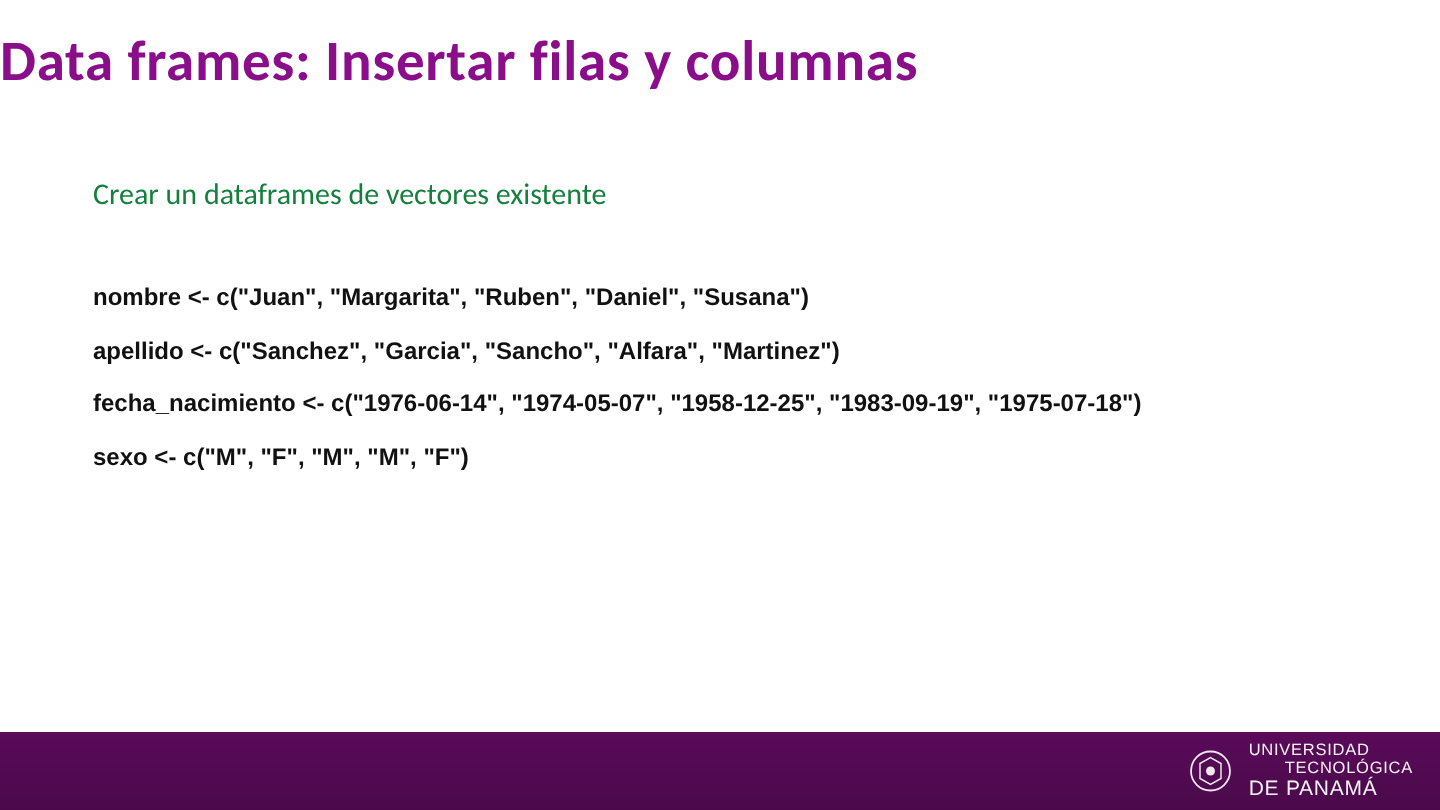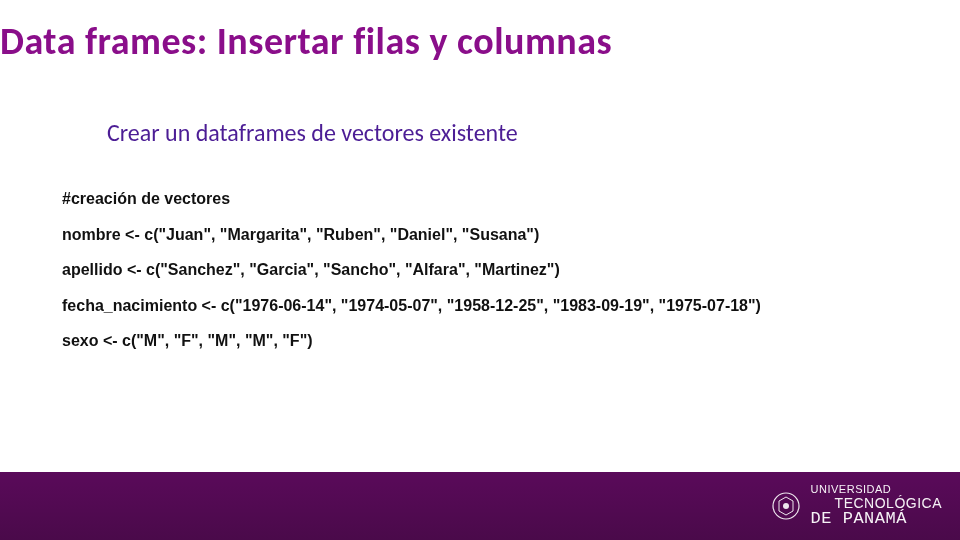--- a/index.html
+++ b/index.html
@@ -20,23 +20,22 @@
     font-size: 38px;
     font-weight: 700;
     color: #8a0e8a;
     letter-spacing: 0.5px;
   }
   .subtitle {
     position: absolute;
     top: 118px;
     left: 62px;
     font-family: "Candara", "Segoe UI", Calibri, sans-serif;
-    font-size: 24px;
-    color: #4c1d95;
-    margin-left: 45px;
+    font-size: 20px;
+    color: #15803d;
   }
   .code-block {
     position: absolute;
     top: 186px;
     left: 62px;
     width: 860px;
   }
   .code-line {
     font-family: Arial, "Segoe UI", sans-serif;
     font-size: 16px;
@@ -44,21 +43,21 @@
     color: #111;
     line-height: 1.6;
     margin-bottom: 10px;
     white-space: nowrap;
   }
   .footer-bar {
     position: absolute;
     left: 0;
     bottom: 0;
     width: 100%;
-    height: 68px;
+    height: 52px;
     background: linear-gradient(180deg, #5a0a5a 0%, #4a0a4a 100%);
     display: flex;
     align-items: center;
     justify-content: flex-end;
     padding-right: 18px;
   }
   .logo-wrap {
     display: flex;
     align-items: center;
     gap: 10px;
@@ -72,34 +71,33 @@
   }
   .logo-mark svg { display: block; }
   .logo-text {
     display: flex;
     flex-direction: column;
     line-height: 1.05;
     color: rgba(255,255,255,0.95);
     font-family: "Segoe UI", Arial, sans-serif;
   }
   .logo-text .line1 { font-size: 11px; letter-spacing: 0.5px; }
-  .logo-text .line2 { font-size: 14px; letter-spacing: 0.5px; margin-left: 24px; }
-  .logo-text .line3 { font-size: 17px; letter-spacing: 0.5px; font-family: Liberation Mono, monospace; }
+  .logo-text .line2 { font-size: 11px; letter-spacing: 0.5px; margin-left: 24px; }
+  .logo-text .line3 { font-size: 14px; letter-spacing: 0.5px; }
 </style>
 </head>
 <body>
 
 <div class="slide">
 
   <h1 class="title">Data frames: Insertar filas y columnas</h1>
 
   <div class="subtitle">Crear un dataframes de vectores existente</div>
 
   <div class="code-block">
-    <div class="code-line">#creación de vectores</div>
     <div class="code-line">nombre &lt;- c("Juan", "Margarita", "Ruben", "Daniel", "Susana")</div>
     <div class="code-line">apellido &lt;- c("Sanchez", "Garcia", "Sancho", "Alfara", "Martinez")</div>
     <div class="code-line">fecha_nacimiento &lt;- c("1976-06-14", "1974-05-07", "1958-12-25", "1983-09-19", "1975-07-18")</div>
     <div class="code-line">sexo &lt;- c("M", "F", "M", "M", "F")</div>
   </div>
 
   <div class="footer-bar">
     <div class="logo-wrap">
       <div class="logo-mark">
         <svg width="30" height="30" viewBox="0 0 30 30">

